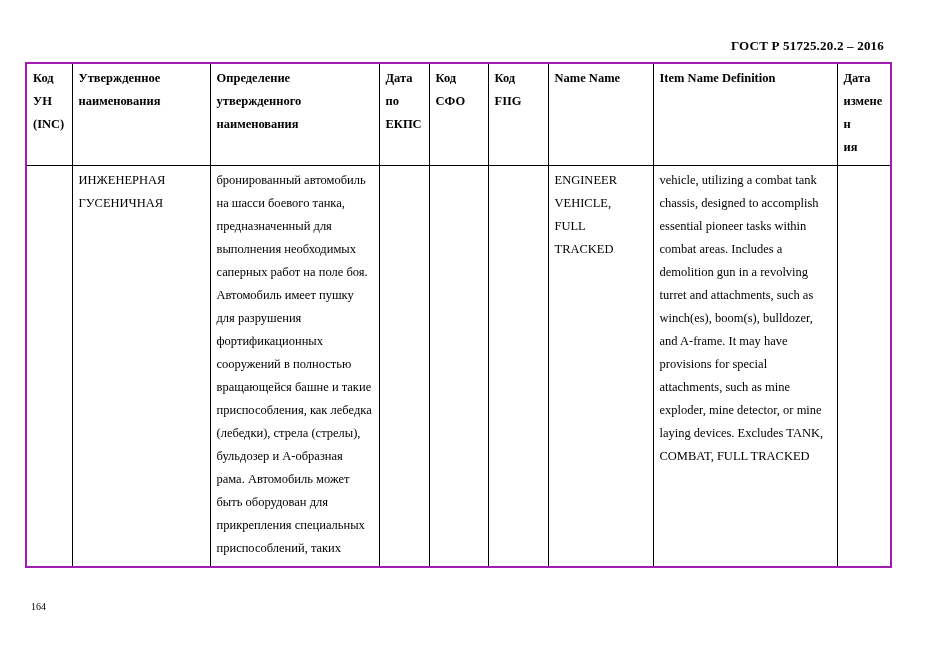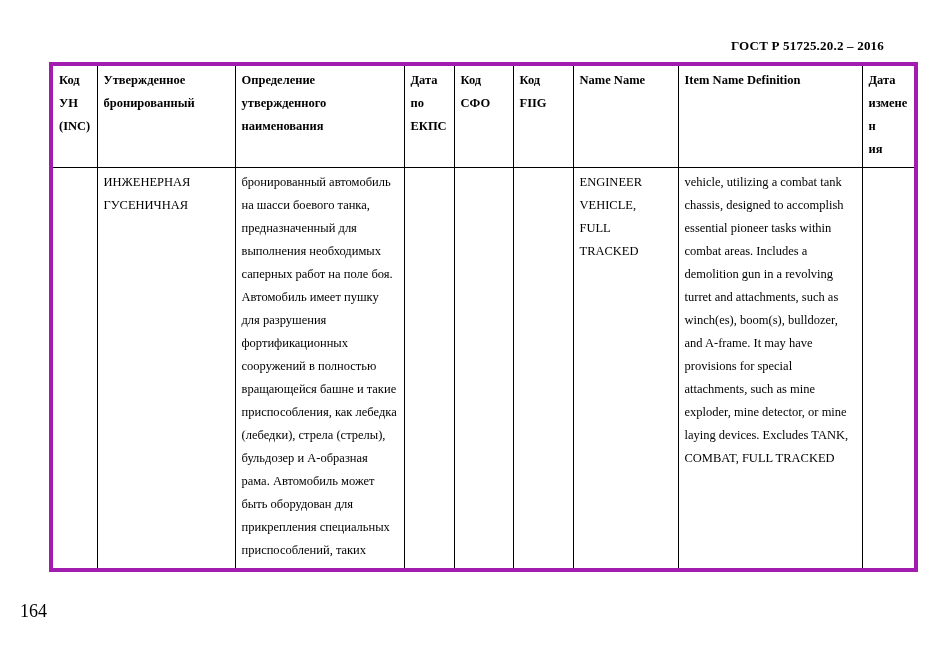--- a/index.html
+++ b/index.html
@@ -25,42 +25,41 @@
     letter-spacing: 0.2px;
     white-space: nowrap;
   }
   table.doc-table {
     position: absolute;
     top: 62px;
     left: 25px;
     width: 865px;
     border-collapse: collapse;
     table-layout: fixed;
-    border: 4px solid #a21caf;
-    margin-left: 24px;
+    border: 2px solid #a21caf;
   }
   .doc-table th, .doc-table td {
     border: 1px solid #000;
     vertical-align: top;
     text-align: left;
     padding: 3px 6px 6px 6px;
     font-size: 12.5px;
     line-height: 23px;
     white-space: pre-line;
     overflow: hidden;
     word-wrap: break-word;
   }
   .doc-table th {
     font-weight: bold;
   }
   .page-number {
     position: absolute;
-    left: 20px;
+    left: 31px;
     top: 601px;
-    font-size: 18px;
+    font-size: 10px;
   }
 </style>
 </head>
 <body>
 
 <div class="page">
 
   <div class="std-header">ГОСТ Р 51725.20.2 – 2016</div>
 
   <table class="doc-table">
@@ -74,21 +73,21 @@
       <col style="width:105px">
       <col style="width:184px">
       <col style="width:54px">
     </colgroup>
     <tbody>
       <tr>
         <th>Код
 УН
 (INC)</th>
         <th>Утвержденное
-бронированный</th>
+наименования</th>
         <th>Определение
 утвержденного
 наименования</th>
         <th>Дата
 по
 ЕКПС</th>
         <th>Код
 СФО</th>
         <th>Код
 FIIG</th>

